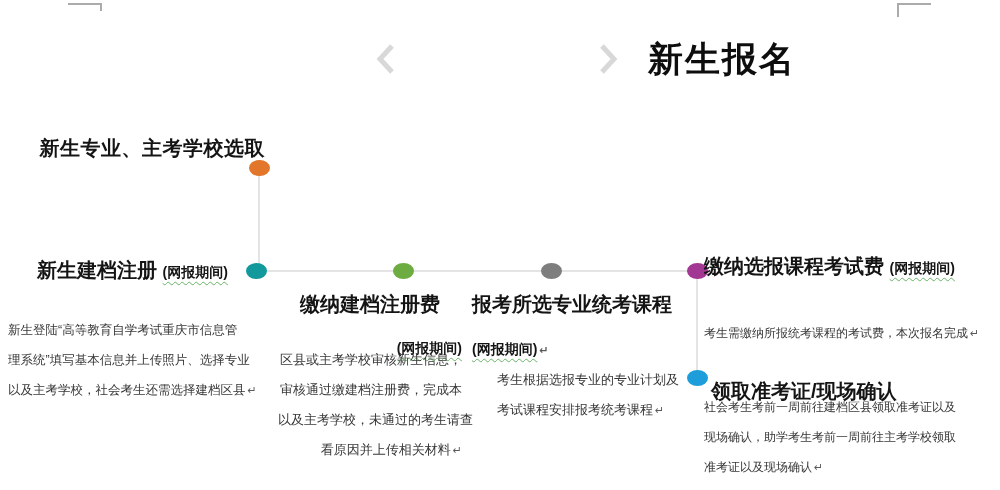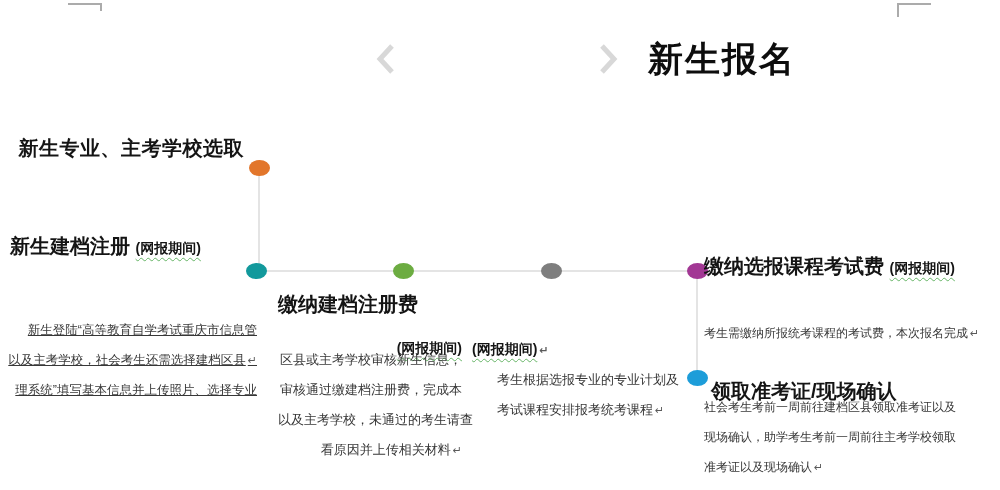--- a/index.html
+++ b/index.html
@@ -37,28 +37,28 @@
   .dot.blue   { left:687px; top:370px; background:#1d9dd9; }
 
   
   .blk-title { position:absolute; font-size:20px; font-weight:700; color:#141414; white-space:nowrap; }
   .blk-sub   { font-size:14px; font-weight:700; color:#141414; }
   .sq { text-decoration:underline; text-decoration-style:wavy; text-decoration-color:#67b567; text-decoration-thickness:1px; text-underline-offset:4px; }
   .blk-body  { position:absolute; color:#373737; }
   .bline { line-height:30px; white-space:nowrap; }
   .ret { font-size:11px; color:#5a5a5a; margin-left:2px; }
 
-  .t1 { left:1px;  top:135px; width:243px; text-align:right; letter-spacing:0.5px; }
+  .t1 { left:22px;  top:135px; width:243px; text-align:right; letter-spacing:0.5px; }
   .b1 { left:10px;  top:166px; width:248px; text-align:right; font-size:13px; }
   .b1 .bline { line-height:29px; }
 
-  .t2 { left:10px;  top:233px; width:245px; text-align:left; }
-  .b2 { left:8px;   top:315px; width:249px; text-align:right; font-size:12.5px;text-decoration:underline; }
+  .t2 { left:10px;  top:257px; width:245px; text-align:center; }
+  .b2 { left:8px;   top:315px; width:249px; font-size:12.5px; }
 
-  .t3 { left:278px; top:291px; width:184px; text-align:left; }
+  .t3 { left:278px; top:291px; width:184px; text-align:center; }
   .s3 { position:absolute; left:278px; top:340px; width:184px; text-align:right; white-space:nowrap; }
   .b3 { left:278px; top:345px; width:184px; text-align:right; font-size:13px; }
 
   .t4 { left:472px; top:291px; width:212px; }
   .s4 { position:absolute; left:472px; top:341px; white-space:nowrap; }
   .b4 { left:497px; top:365px; font-size:13px; }
 
   .t5 { left:704px; top:253px; width:260px; }
   .b5 { left:704px; top:318px; font-size:12px; }
 
@@ -97,33 +97,34 @@
   <div class="dot blue"></div>
 
   <div class="blk-title t1">新生专业、主考学校选取</div>
 
   <div class="blk-title t2">
     <span>新生建档注册</span>
     <span class="blk-sub sq">(网报期间)</span>
   </div>
   <div class="blk-body b2">
     <div class="bline"><span>新生登陆“高等教育自学考试重庆市信息管</span></div>
+    <div class="bline"><span>理系统”填写基本信息并上传照片、选择专业</span></div>
     <div class="bline"><span>以及主考学校，社会考生还需选择建档区县</span><span class="ret">↵</span></div>
-    <div class="bline"><span>理系统”填写基本信息并上传照片、选择专业</span></div>
   </div>
 
   <div class="blk-title t3">缴纳建档注册费</div>
   <div class="blk-sub sq s3">(网报期间)</div>
   <div class="blk-body b3">
     <div class="bline"><span>区县或主考学校审核新生信息，</span></div>
     <div class="bline"><span>审核通过缴建档注册费，完成本</span></div>
     <div class="bline"><span>以及主考学校，未通过的考生请查</span></div>
     <div class="bline"><span>看原因并上传相关材料</span><span class="ret">↵</span></div>
   </div>
 
+  <div class="blk-title t4">报考所选专业统考课程</div>
   <div class="blk-sub s4">
     <span class="sq">(网报期间)</span><span class="ret">↵</span>
   </div>
   <div class="blk-body b4">
     <div class="bline"><span>考生根据选报专业的专业计划及</span></div>
     <div class="bline"><span>考试课程安排报考统考课程</span><span class="ret">↵</span></div>
   </div>
 
   <div class="blk-title t5">
     <span>缴纳选报课程考试费</span>

